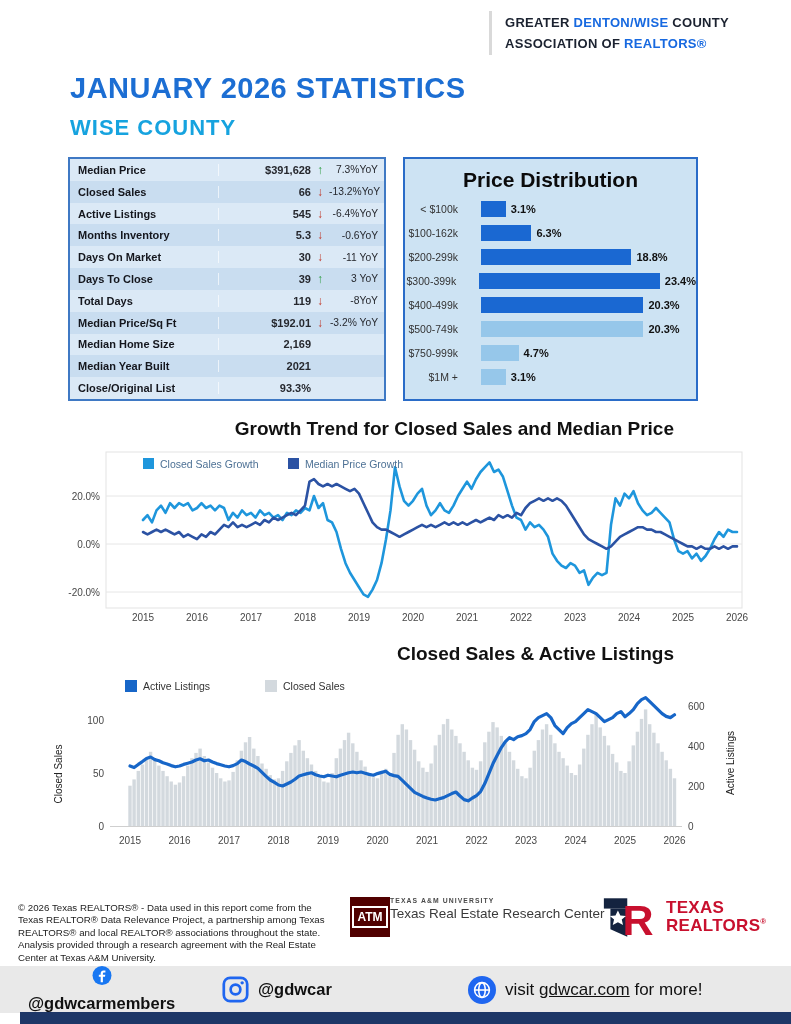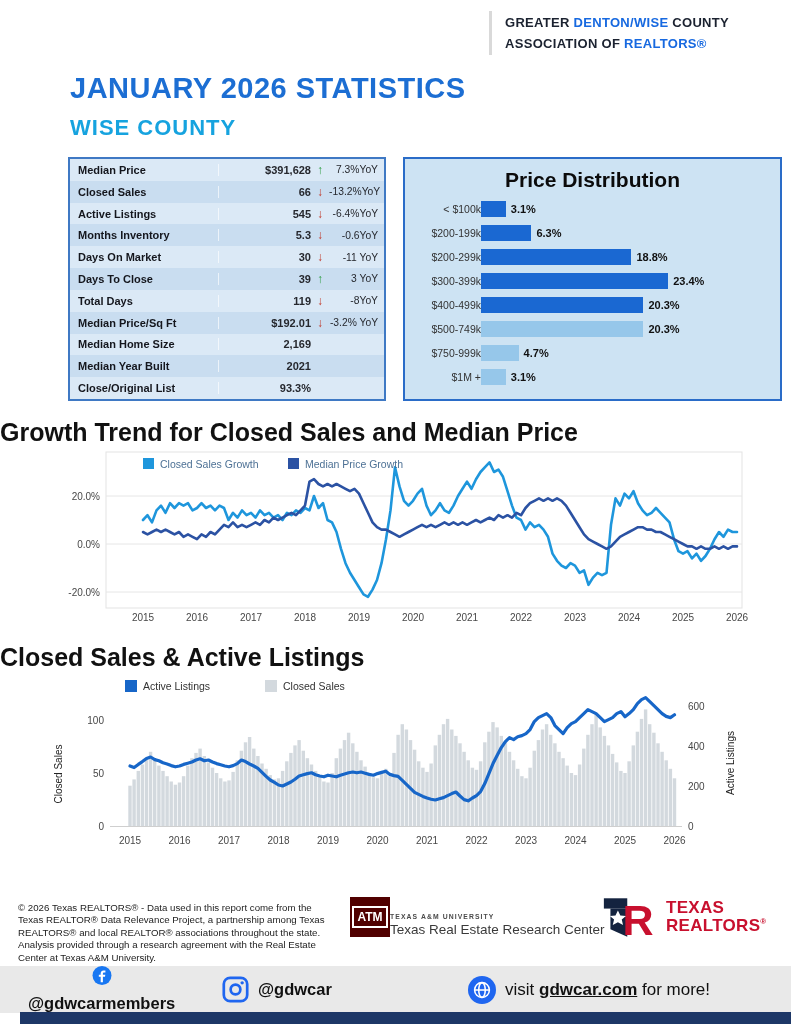--- a/index.html
+++ b/index.html
@@ -17,54 +17,54 @@
   .stats{position:absolute;left:68px;top:157px;width:318px;height:244px;border:2px solid #3f79c4;
          box-sizing:border-box;display:flex;flex-direction:column;background:#dbe9f6;}
   .srow{flex:1;display:flex;align-items:center;font-size:11px;}
   .srow.odd{background:#dbe9f6;} .srow.even{background:#c9ddf0;}
   .c-label{flex:0 0 140px;padding-left:8px;font-weight:700;color:#14161d;border-right:1px solid rgba(255,255,255,.65);}
   .c-value{flex:0 0 92px;text-align:right;color:#26282e;font-weight:bold;}
   .c-arrow{flex:0 0 18px;text-align:center;font-weight:700;font-size:12px;}
   .c-arrow.up{color:#2f9e44;} .c-arrow.down{color:#c0392b;}
   .c-yoy{flex:1;text-align:right;padding-right:6px;color:#26282e;font-size:10.3px;}
   
-  .pdist{position:absolute;left:403px;top:157px;width:379px;height:244px;border:2px solid #2a6cc8;
+  .pdist{position:absolute;left:403px;top:157px;width:295px;height:244px;border:2px solid #2a6cc8;
          box-sizing:border-box;background:#cde3f3;}
   .pdist-title{text-align:center;font-size:21px;font-weight:800;color:#0b0b0b;margin-top:9px;}
   .pd-rows{margin-top:5px;}
   .pd-row{display:flex;align-items:center;height:24px;}
-  .pd-label{width:76px;text-align:right;font-size:10.5px;color:#333;padding-right:0;box-sizing:border-box;}
+  .pd-label{width:76px;text-align:right;font-size:10.5px;color:#333;padding-right:23px;box-sizing:border-box;}
   .pd-bar{height:16px;}
   .pd-val{font-size:11px;font-weight:800;color:#111;margin-left:5px;}
   
-  .chart-title{position:absolute;left:0;width:674px;text-align:left;font-size:25px;font-weight:800;color:#111;}
+  .chart-title{position:absolute;left:0;width:674px;text-align:right;font-size:19px;font-weight:800;color:#111;}
   #growth-title{top:418px;} #sales-title{top:643px;}
   .svg-wrap{position:absolute;}
   #growth-wrap{left:48px;top:446px;} #sales-wrap{left:30px;top:666px;}
   svg text.tick{font-family:"Liberation Sans",sans-serif;font-size:10px;fill:#474747;}
   svg text.leg1{font-family:"Liberation Sans",sans-serif;font-size:10.5px;fill:#4d7195;}
   svg text.leg2{font-family:"Liberation Sans",sans-serif;font-size:10.5px;fill:#333;}
   svg text.axlab{font-family:"Liberation Sans",sans-serif;font-size:10px;fill:#222;}
   
   .copyright{position:absolute;left:18px;top:890px;width:318px;font-size:9.7px;line-height:1.28;color:#1c1c1c;margin-top:12px;}
-  .amu{position:absolute;left:350px;top:897px;display:flex;align-items:flex-end;}
+  .amu{position:absolute;left:350px;top:897px;display:flex;align-items:flex-start;}
   .amu-box{width:40px;height:40px;background:#500000;display:flex;align-items:center;justify-content:center;}
   .amu-box-inner{border:2px solid #fff;padding:2px 3px;color:#fff;font-weight:700;font-size:12px;letter-spacing:0;}
   .amu-l1{font-size:6.8px;font-weight:700;letter-spacing:1.1px;color:#4a4a4a;}
   .amu-l2{font-size:13.5px;color:#3a3a3a;margin-top:2px;}
   .trlogo{position:absolute;left:602px;top:891px;display:flex;align-items:center;}
   .tr-text{margin-left:6px;font-size:17px;font-weight:800;color:#c8102e;line-height:1.08;letter-spacing:.3px;}
   .tr-text sup{font-size:8px;}
   
   .social{position:absolute;left:0;top:966px;width:791px;height:47px;background:#e9e9e9;}
   .sgroup{position:absolute;top:0;height:47px;display:flex;align-items:center;gap:9px;}
   #fb-group{left:28px;flex-direction:column;} #ig-group{left:222px;} #visit-group{left:468px;}
   .handle{font-size:16.5px;font-weight:800;color:#111;}
   .visit-text{font-size:17px;color:#111;}
-  .visit-text b{font-weight:700;text-decoration:underline;}
+  .visit-text b{font-weight:400;text-decoration:underline;}
   .navy-strip{position:absolute;left:20px;top:1012px;width:771px;height:12px;background:#1d3767;}
 </style>
 </head>
 <body>
 
 <div class="page">
 
   <div class="hdr-divider"></div>
   <div class="hdr-text">
     <div><span>GREATER </span><span class="blue">DENTON/WISE</span><span> COUNTY</span></div>
@@ -145,21 +145,21 @@
 
   <div class="pdist">
     <div class="pdist-title">Price Distribution</div>
     <div class="pd-rows" id="pd-rows">
         <div class="pd-row">
           <span class="pd-label">&lt; $100k</span>
           <span class="pd-bar" style="width: 24.8px; background: rgb(26, 104, 210);"></span>
           <span class="pd-val">3.1%</span>
         </div>
         <div class="pd-row">
-          <span class="pd-label">$200-199k</span>
+          <span class="pd-label">$100-162k</span>
           <span class="pd-bar" style="width: 50.4px; background: rgb(26, 104, 210);"></span>
           <span class="pd-val">6.3%</span>
         </div>
         <div class="pd-row">
           <span class="pd-label">$200-299k</span>
           <span class="pd-bar" style="width: 150.4px; background: rgb(26, 104, 210);"></span>
           <span class="pd-val">18.8%</span>
         </div>
         <div class="pd-row">
           <span class="pd-label">$300-399k</span>

